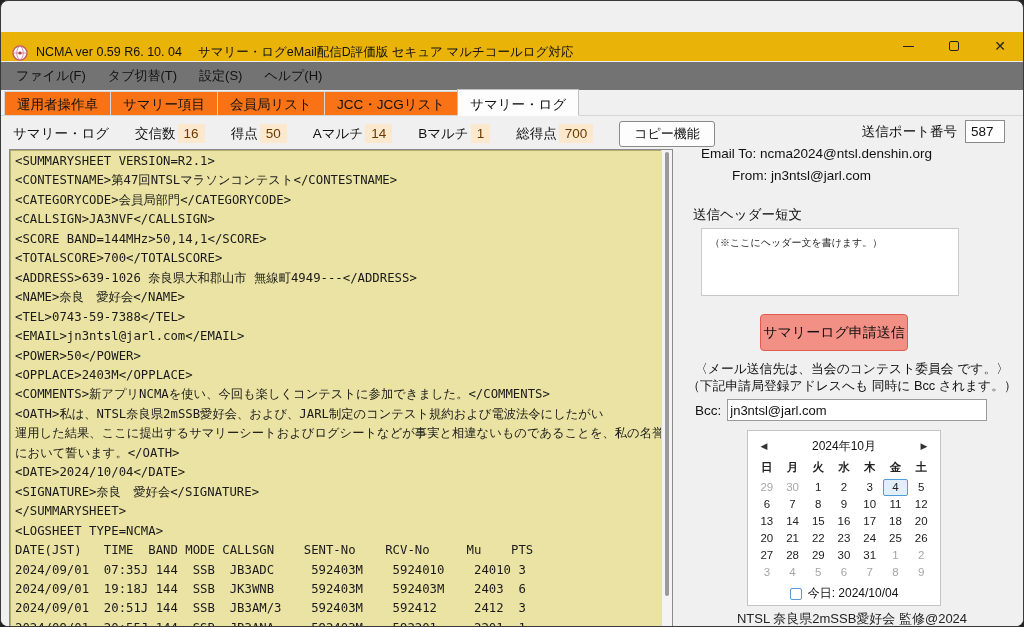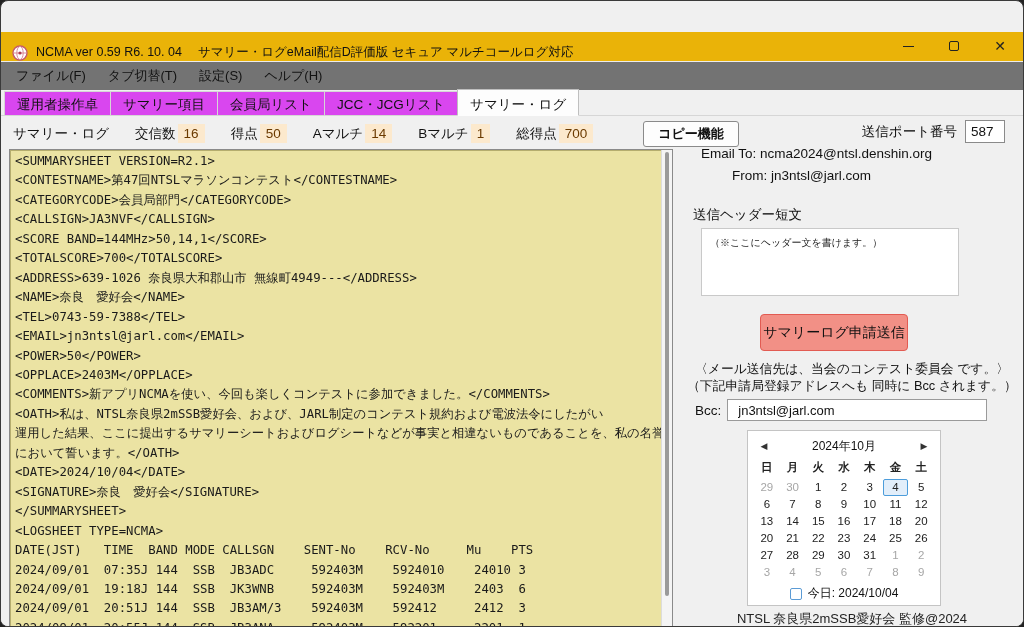--- a/index.html
+++ b/index.html
@@ -14,34 +14,34 @@
   .tb-btn{width:46px;height:30px;display:flex;align-items:center;justify-content:center;color:#222;font-size:12px;}
   .tb-btn .min-glyph{display:block;width:11px;border-top:1.2px solid #222;}
   .tb-btn .max-glyph{display:block;width:10px;height:10px;border:1.2px solid #222;border-radius:2px;}
   .tb-btn .close-glyph{font-size:14px;line-height:1;}
   
   .menubar{height:28px;display:flex;align-items:center;padding-left:4px;background:#737373;}
   .menu-item{font-size:13px;color:#111;padding:5px 11px;}
   
   .tabbar{height:26px;display:flex;align-items:flex-end;padding-left:3px;background:#f0f0f0;
           border-bottom:1px solid #d6d6d6;}
-  .tab{font-size:13.5px;color:#111;padding:4px 12px 4px;background:#d946ef;border:1px solid #d6d6d6;
+  .tab{font-size:13.5px;color:#111;padding:4px 12px 4px;background:#f97316;border:1px solid #d6d6d6;
        border-bottom:none;margin-right:-1px;height:24px;white-space:nowrap;}
   .tab.active{background:#fdfdfd;height:27px;padding-top:6px;position:relative;z-index:2;
        border-color:#bfbfbf;border-bottom:1px solid #fdfdfd;margin-bottom:-1px;}
   
   .content{position:relative;width:1022px;height:540px;background:#f0f0f0;}
   
   .stats-row{position:absolute;left:12px;top:5px;display:flex;align-items:center;font-size:13.5px;color:#111;}
   .stats-title{margin-right:26px;}
   .stat{margin-right:26px;white-space:nowrap;}
   .stat-label{color:#111;}
   .stat-value{background:#fce9cd;color:#6b3a00;padding:2px 6px;margin-left:2px;}
-  .copy-btn{margin-left:24px;font-size:13px;background:#fdfdfd;border:1px solid #8a8a8a;border-radius:3px;
-            padding:3px 14px;color:#111;font-weight:bold;}
+  .copy-btn{margin-left:0;font-size:13px;background:#fdfdfd;border:1px solid #8a8a8a;border-radius:3px;
+            padding:3px 14px;color:#111;}
   .port-group{position:absolute;right:18px;top:4px;display:flex;align-items:center;font-size:13.5px;color:#111;}
   .port-input{width:40px;height:23px;background:#fff;border:1px solid #8a8a8a;font-size:13.5px;
               padding:7px 5px;margin-left:8px;color:#111;}
   
   .logarea{position:absolute;left:8px;top:33px;width:664px;height:496px;background:#ebe3a3;
            border:1px solid #8a8a8a;box-shadow:inset 1px 1px 0 #b5ad6e;overflow:hidden;}
   .logarea pre{margin:0;padding:2px 5px;font-family:"DejaVu Sans Mono",monospace;font-size:12.3px;
                line-height:19.45px;color:#1a1a1a;white-space:pre;}
   .vscroll{position:absolute;right:0;top:0;bottom:11px;width:11px;background:#f4f4f4;border-left:1px solid #dcdcdc;}
   .vscroll .thumb{position:absolute;left:3px;top:2px;width:4px;height:92%;background:#9a9a9a;border-radius:2px;}
@@ -55,21 +55,21 @@
   .header-box{position:absolute;left:700px;top:112px;width:258px;height:68px;background:#fff;
               border:1px solid #c9c9c9;font-size:10px;color:#222;padding:7px 8px;}
   .send-btn{position:absolute;left:759px;top:198px;width:148px;height:37px;background:#f29086;
             border:1.5px solid #e25b52;border-radius:4px;font-size:14px;color:#111;
             display:flex;align-items:center;justify-content:center;}
   .note{position:absolute;left:686px;width:330px;text-align:center;font-size:12.8px;color:#111;white-space:nowrap;}
   .note1{top:245px;}
   .note2{top:262px;}
   .bcc-row{position:absolute;left:694px;top:283px;display:flex;align-items:center;font-size:13.5px;color:#111;}
   .bcc-input{width:260px;height:22px;background:#fff;border:1px solid #9a9a9a;font-size:13px;
-             padding:1px 10px;margin-left:6px;color:#111;}
+             padding:1px 2px;margin-left:6px;color:#111;}
   
   .calendar{position:absolute;left:746px;top:314px;width:194px;height:176px;background:#fff;
             border:1px solid #c4c4c4;padding:4px 6px;}
   .cal-header{display:flex;align-items:center;height:22px;}
   .cal-arrow{width:20px;font-size:9px;color:#333;text-align:center;}
   .cal-month{flex:1;text-align:center;font-size:12px;color:#111;}
   .cal-grid{display:grid;grid-template-columns:repeat(7,1fr);}
   .cal-wd{font-size:11.5px;color:#222;text-align:center;padding:3px 0 4px;font-weight:bold;}
   .cal-cell{font-size:11.5px;color:#222;text-align:center;padding:1px 0;height:17px;line-height:15px;}
   .cal-cell.muted{color:#a6a6a6;}

